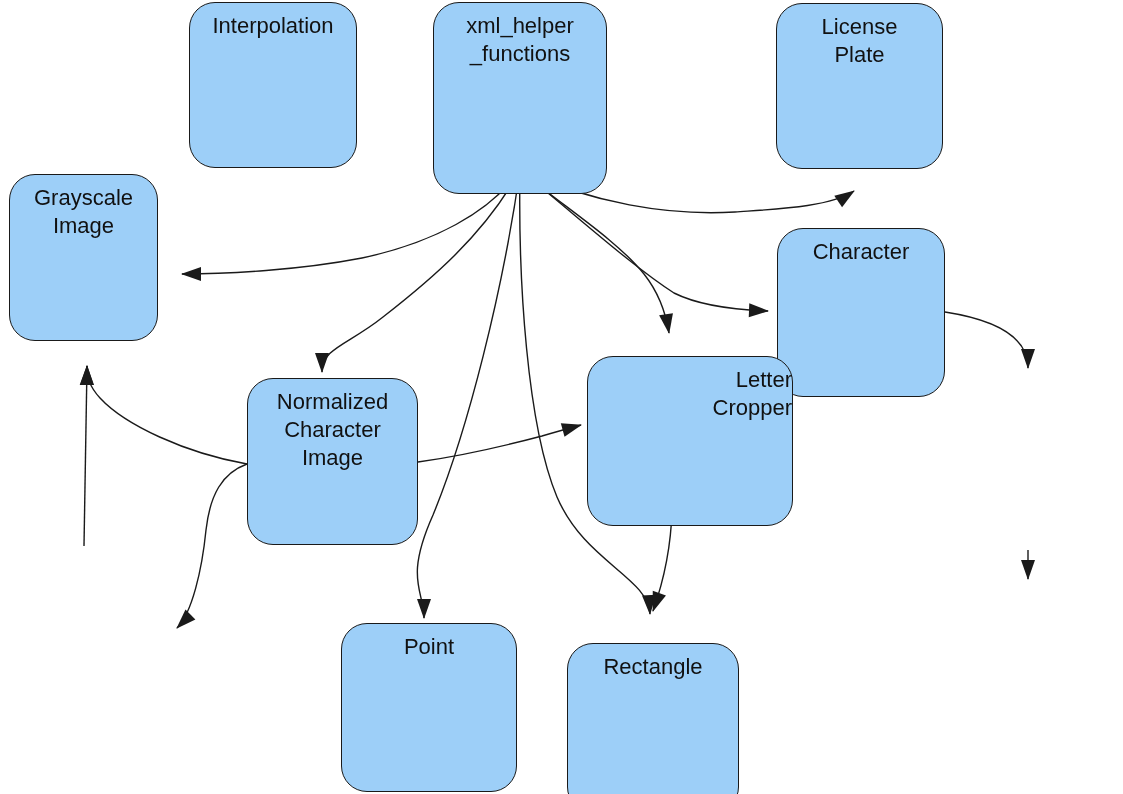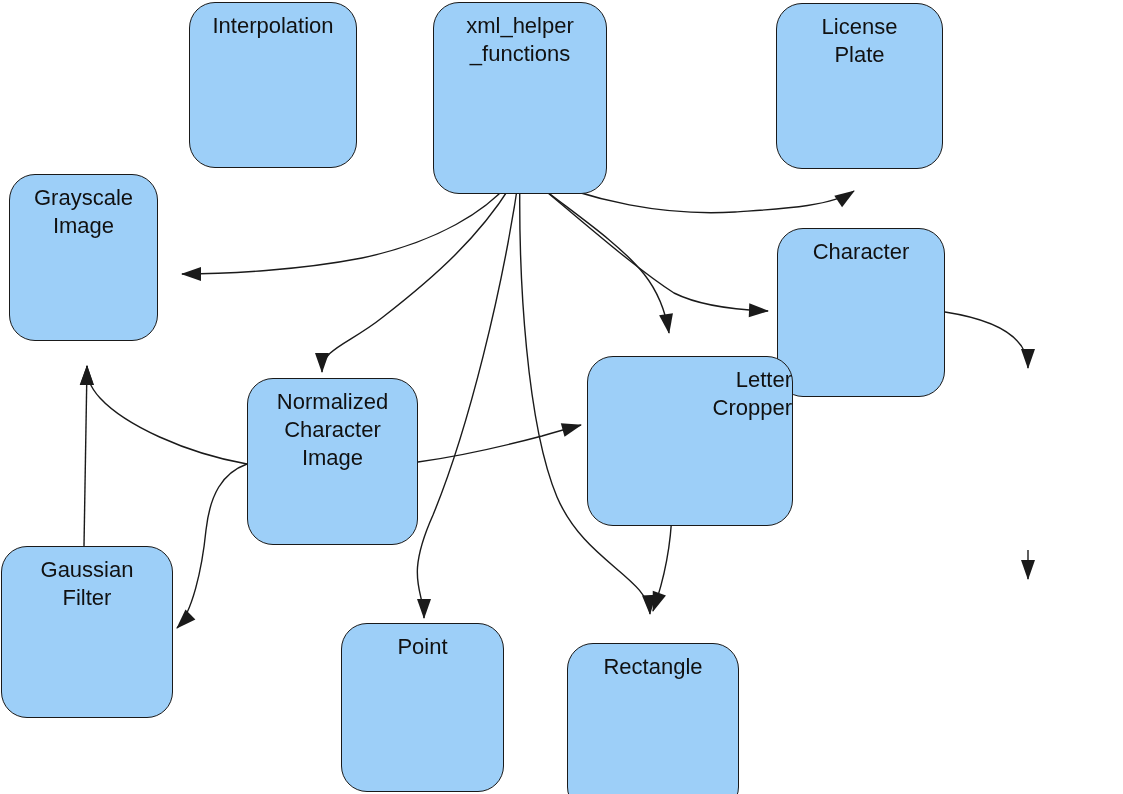--- a/index.html
+++ b/index.html
@@ -94,24 +94,20 @@
   </div>
   <div class="node" style="left: 247px; top: 378px; width: 171px; height: 167px;">
     <div class="node-label">Normalized
 Character
 Image</div>
   </div>
   <div class="node" style="left: 587px; top: 356px; width: 206px; height: 170px; text-align: right;">
     <div class="node-label">Letter
 Cropper</div>
   </div>
-  <div class="node" style="left: 1px; top: 546px; width: 172px; height: 172px;">
-    <div class="node-label">Gaussian
-Filter</div>
-  </div>
-  <div class="node" style="left: 341px; top: 623px; width: 163px; height: 169px;">
+  <div class="node" style="left: 341px; top: 623px; width: 176px; height: 169px;">
     <div class="node-label">Point</div>
   </div>
   <div class="node" style="left: 567px; top: 623px; width: 172px; height: 170px; margin-top: 20px;">
     <div class="node-label">Rectangle</div>
   </div>
 
 </div>
 
 </body></html>

